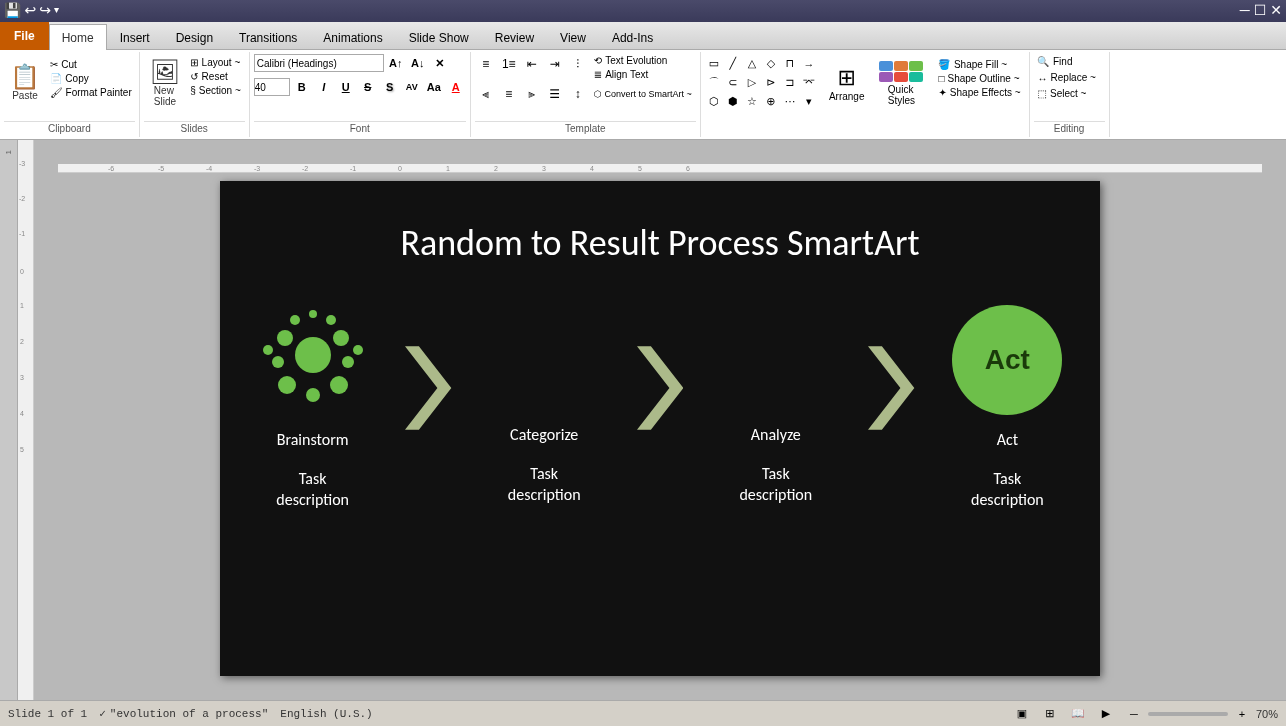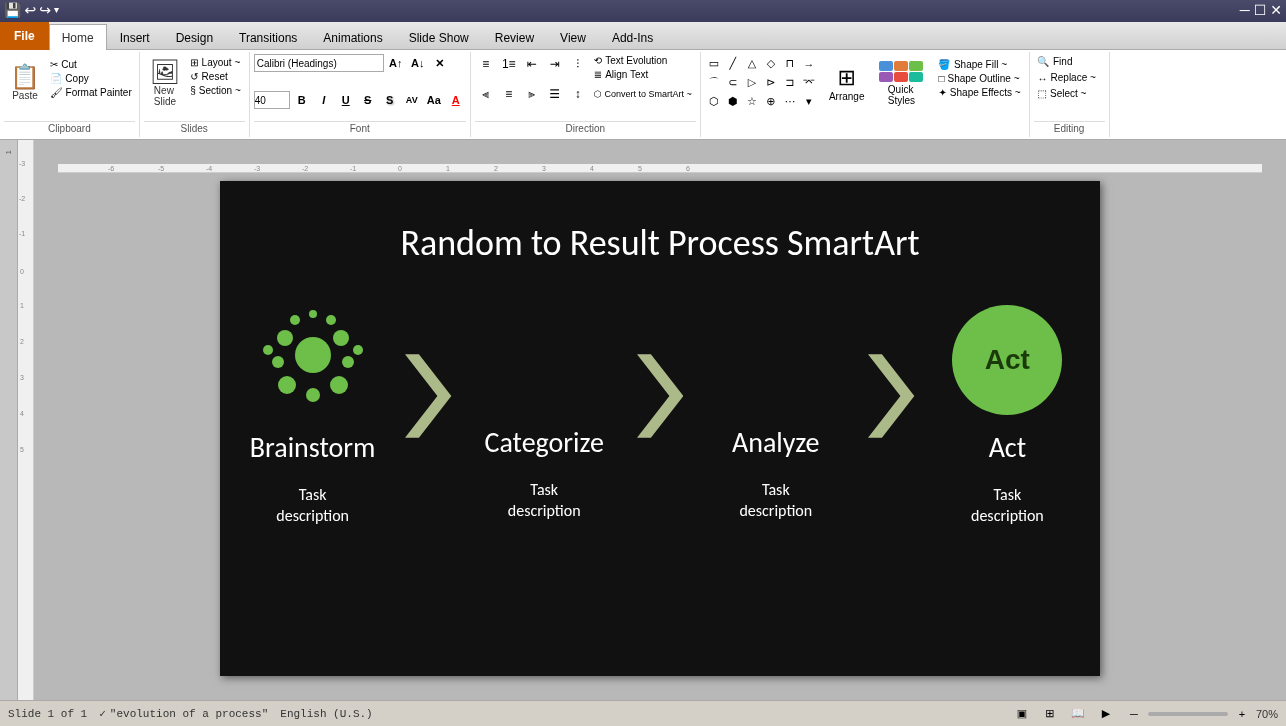--- a/index.html
+++ b/index.html
@@ -236,21 +236,21 @@
       display: flex;
       align-items: center;
       justify-content: center;
       color: #1a3a0a;
       font-size: 28px;
       font-weight: bold;
     }
 
     .process-label {
       color: white;
-      font-size: 28px;
+      font-size: 16px;
       font-family: 'Calibri', Arial, sans-serif;
       margin-top: 5px;
     }
 
     .task-desc {
       color: white;
       font-size: 16px;
       text-align: center;
       margin-top: 20px;
       font-family: 'Calibri', Arial, sans-serif;
@@ -416,21 +416,21 @@
         <div class="small-btn">
           <span>§</span>
           <span>Section ~</span>
         </div>
       </div>
     </div>
     <div class="ribbon-group-label">Slides</div>
   </div>
 
   <div class="ribbon-group" style="min-width:190px;">
-    <div class="ribbon-group-content" style="flex-direction:column; gap:17px; width:100%;">
+    <div class="ribbon-group-content" style="flex-direction:column; gap:4px; width:100%;">
       <div class="font-row">
         <input type="text" class="font-select" value="Calibri (Headings)" style="">
         <button class="fmt-btn">A↑</button>
         <button class="fmt-btn">A↓</button>
         <button class="fmt-btn">✕</button>
       </div>
       <div class="font-row">
         <input type="text" class="font-size-select" value="40" style="">
         <button class="fmt-btn" style="font-weight:bold;">B</button>
         <button class="fmt-btn" style="font-style:italic;">I</button>
@@ -469,21 +469,21 @@
         <button class="para-btn">≡</button>
         <button class="para-btn">⫸</button>
         <button class="para-btn">☰</button>
         <button class="para-btn">↕</button>
         <div class="se-btn" style="font-size:9px;">
           <span>⬡</span>
           <span>Convert to SmartArt ~</span>
         </div>
       </div>
     </div>
-    <div class="ribbon-group-label">Direction</div>
+    <div class="ribbon-group-label">Template</div>
   </div>
 
   <div class="ribbon-group" style="min-width:240px;">
     <div class="ribbon-group-content" style="flex-direction:row; flex-wrap:wrap; width:100%; gap:1px;">
 
       <div style="display:flex; flex-direction:column; gap:1px;">
         <div style="display:flex; gap:1px;">
           <button class="draw-btn">▭</button>
           <button class="draw-btn">╱</button>
           <button class="draw-btn">△</button>

